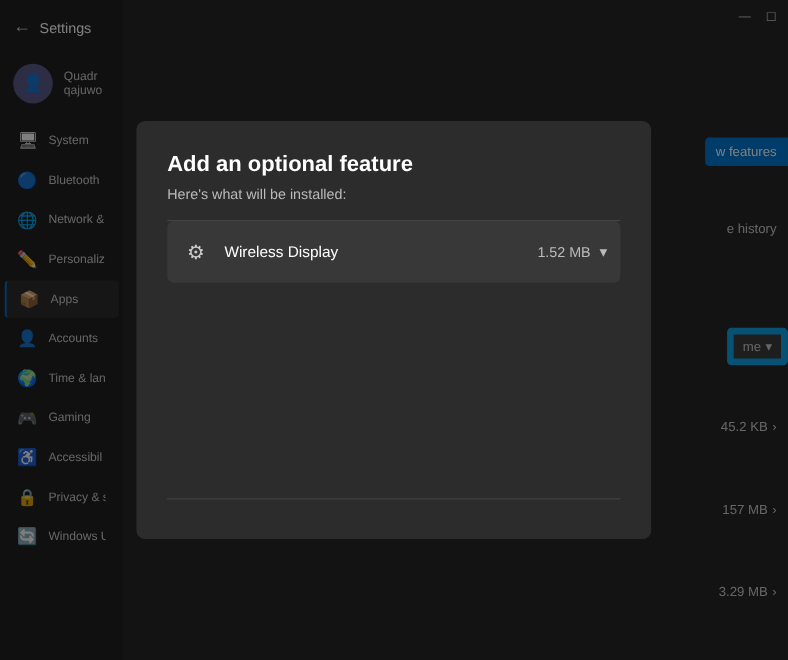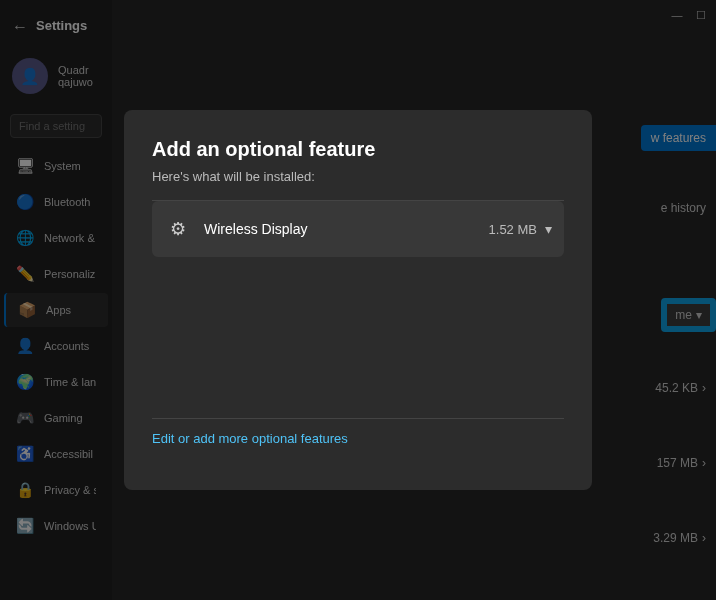--- a/index.html
+++ b/index.html
@@ -35,21 +35,21 @@
     }
 
     .sidebar-header-icon {
       font-size: 16px;
       color: #ccc;
     }
 
     .sidebar-title {
       font-size: 13px;
       color: #fff;
-      font-weight: 700;
+      font-weight: 400;
     }
 
     .user-section {
       display: flex;
       align-items: center;
       padding: 8px 12px;
       gap: 10px;
       margin-bottom: 8px;
     }
 
@@ -361,21 +361,20 @@
   </div>
 
   <div class="user-section">
     <div class="avatar">👤</div>
     <div>
       <div class="user-name">Quadr</div>
       <div class="user-name">qajuwo</div>
     </div>
   </div>
 
-  <input class="search-box" type="text" placeholder="Find a setting" style="">
 
   <div class="sidebar-item">
     <span class="sidebar-item-icon">🖥</span>
     <span class="sidebar-item-label">System</span>
   </div>
   <div class="sidebar-item">
     <span class="sidebar-item-icon">🔵</span>
     <span class="sidebar-item-label">Bluetooth</span>
   </div>
   <div class="sidebar-item">
@@ -454,18 +453,17 @@
         <span>⚙</span>
       </div>
       <span class="feature-item-name">Wireless Display</span>
       <span class="feature-item-size">1.52 MB</span>
       <span class="feature-item-chevron">▾</span>
     </div>
 
     <div class="dialog-spacer"></div>
 
     <div class="dialog-link-divider"></div>
-    <a class="dialog-link">Edit or add more optional features</a>
 
     <div class="dialog-actions">
     </div>
   </div>
 </div>
 
 </body></html>

